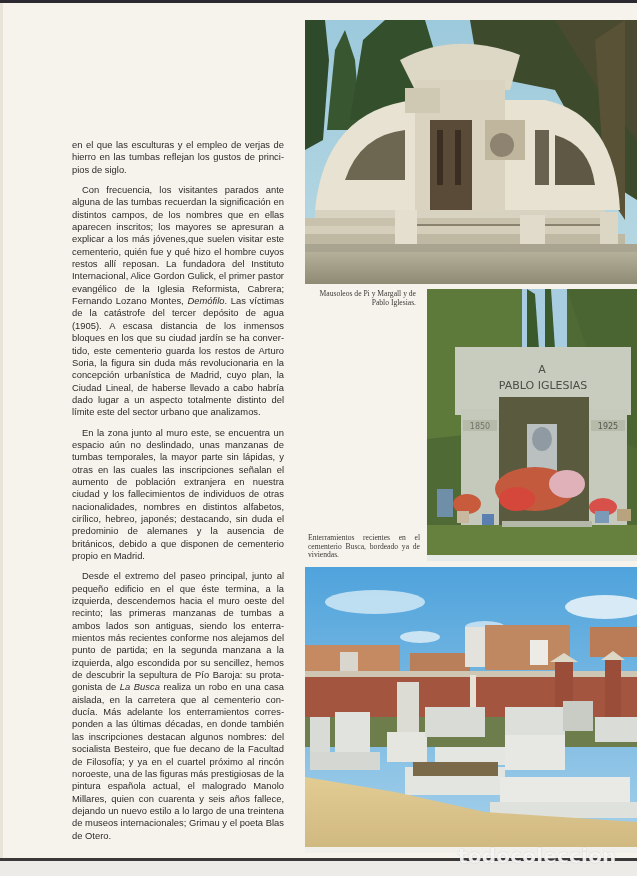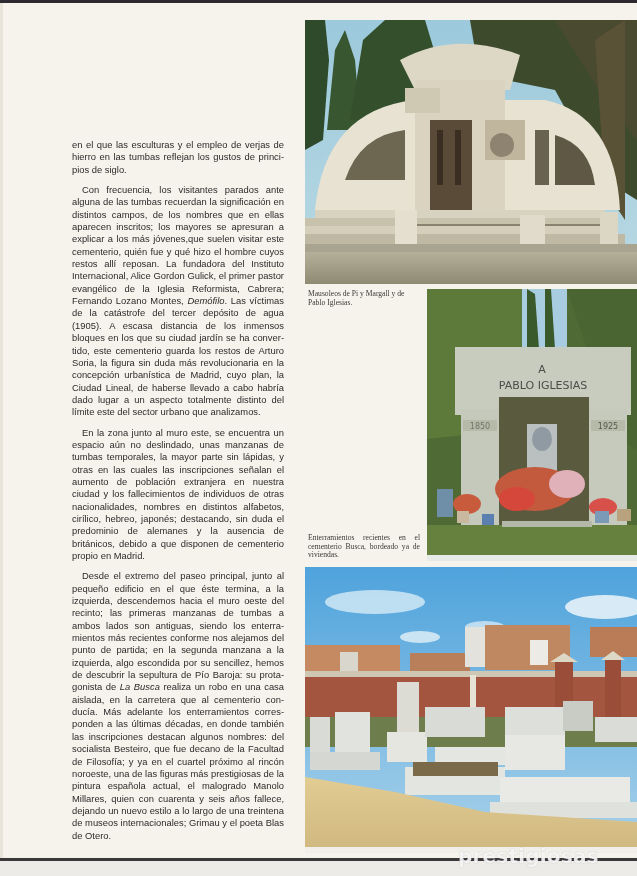--- a/index.html
+++ b/index.html
@@ -27,21 +27,21 @@
   .photo svg { display: block; width: 100%; height: 100%; }
 
   #photo-mausoleum { left: 305px; top: 20px; width: 332px; height: 264px; }
   #photo-iglesias { left: 427px; top: 289px; width: 210px; height: 272px; }
   #photo-cemetery { left: 305px; top: 567px; width: 332px; height: 286px; }
 
   .caption {
     position: absolute; font-family: "Liberation Serif", serif;
     font-size: 7.6px; line-height: 8.6px; color: #3b3836;
   }
-  #caption-1 { left: 308px; top: 290px; width: 108px; text-align: left; }
+  #caption-1 { left: 308px; top: 290px; width: 108px; text-align: right; }
   #caption-2 { left: 308px; top: 534px; width: 112px; text-align: justify; }
 
   .watermark {
     position: absolute; left: 458px; top: 844px;
     font-family: "DejaVu Sans", sans-serif; font-weight: bold;
     font-size: 20px; letter-spacing: 0.2px;
     color: rgba(255,255,255,0.85);
     text-shadow: 0 0 1px rgba(120,120,120,0.5);
   }
 </style>
@@ -204,13 +204,13 @@
     <rect x="185" y="235" width="147" height="16" fill="#dfe1dc"></rect>
 
     <path d="M0 210 L90 225 L180 245 L332 255 V286 H0 Z" fill="url(#g-ground3)"></path>
     <rect x="0" y="280" width="332" height="6" fill="#f1efe9"></rect>
   </svg>
 </div>
 
 <div class="bottom-strip"></div>
 <div class="below-page"></div>
 
-<div class="watermark">prestigiosas</div>
+<div class="watermark">todocoleccion</div>
 
 </body></html>

